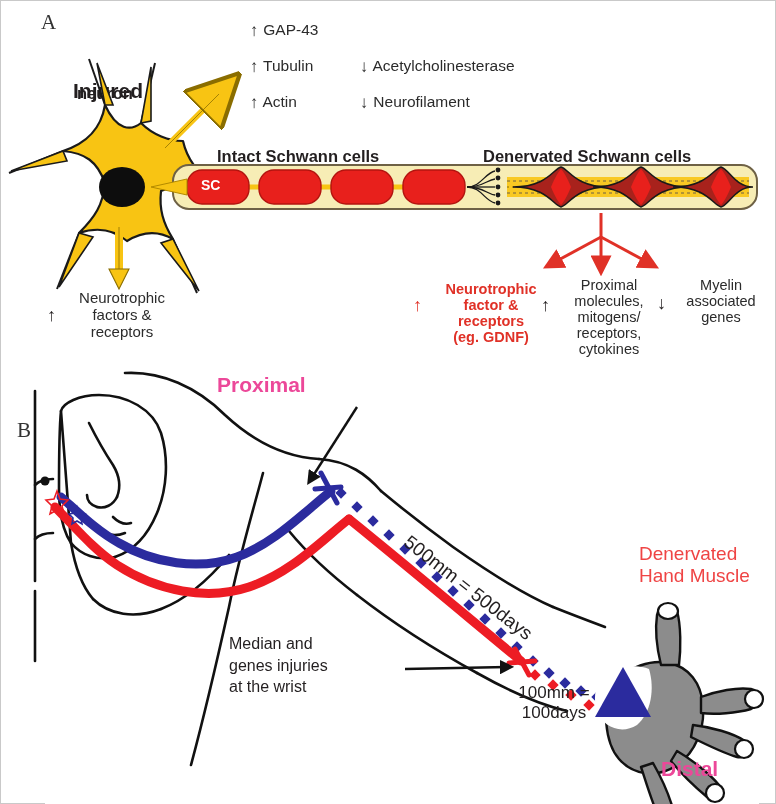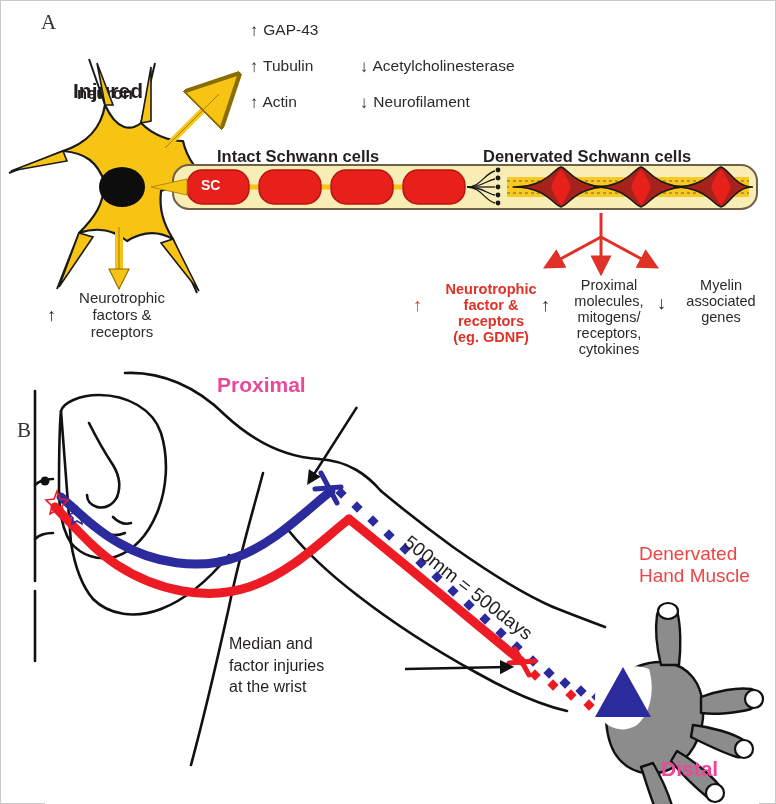--- a/index.html
+++ b/index.html
@@ -362,24 +362,28 @@
     <div class="bLabel b" style="left:216px;top:12px;">Proximal</div>
 
 
     <div style="position:absolute;left:638px;top:182px;font-size:19px;color:#ef4444;text-align:left;">
       <div>Denervated</div>
       <div>Hand Muscle</div>
     </div>
 
     <div style="position:absolute;left:228px;top:272px;font-size:16px;color:#231f20;line-height:1.35;">
       <div>Median and</div>
-      <div>factor injuries</div>
+      <div>genes injuries</div>
       <div>at the wrist</div>
     </div>
 
     <div class="rot" style="position:absolute;left:412px;top:170px;font-size:19px;color:#231f20;
                 transform:rotate(38deg);">500mm = 500days</div>
 
+    <div style="position:absolute;left:498px;top:322px;font-size:17px;color:#231f20;text-align:center;width:110px;">
+      <div>100mm =</div>
+      <div>100days</div>
+    </div>
 
     <div class="bLabel b" style="left:660px;top:396px;">Distal</div>
   </div>
 
 </div>
 
 </body></html>

